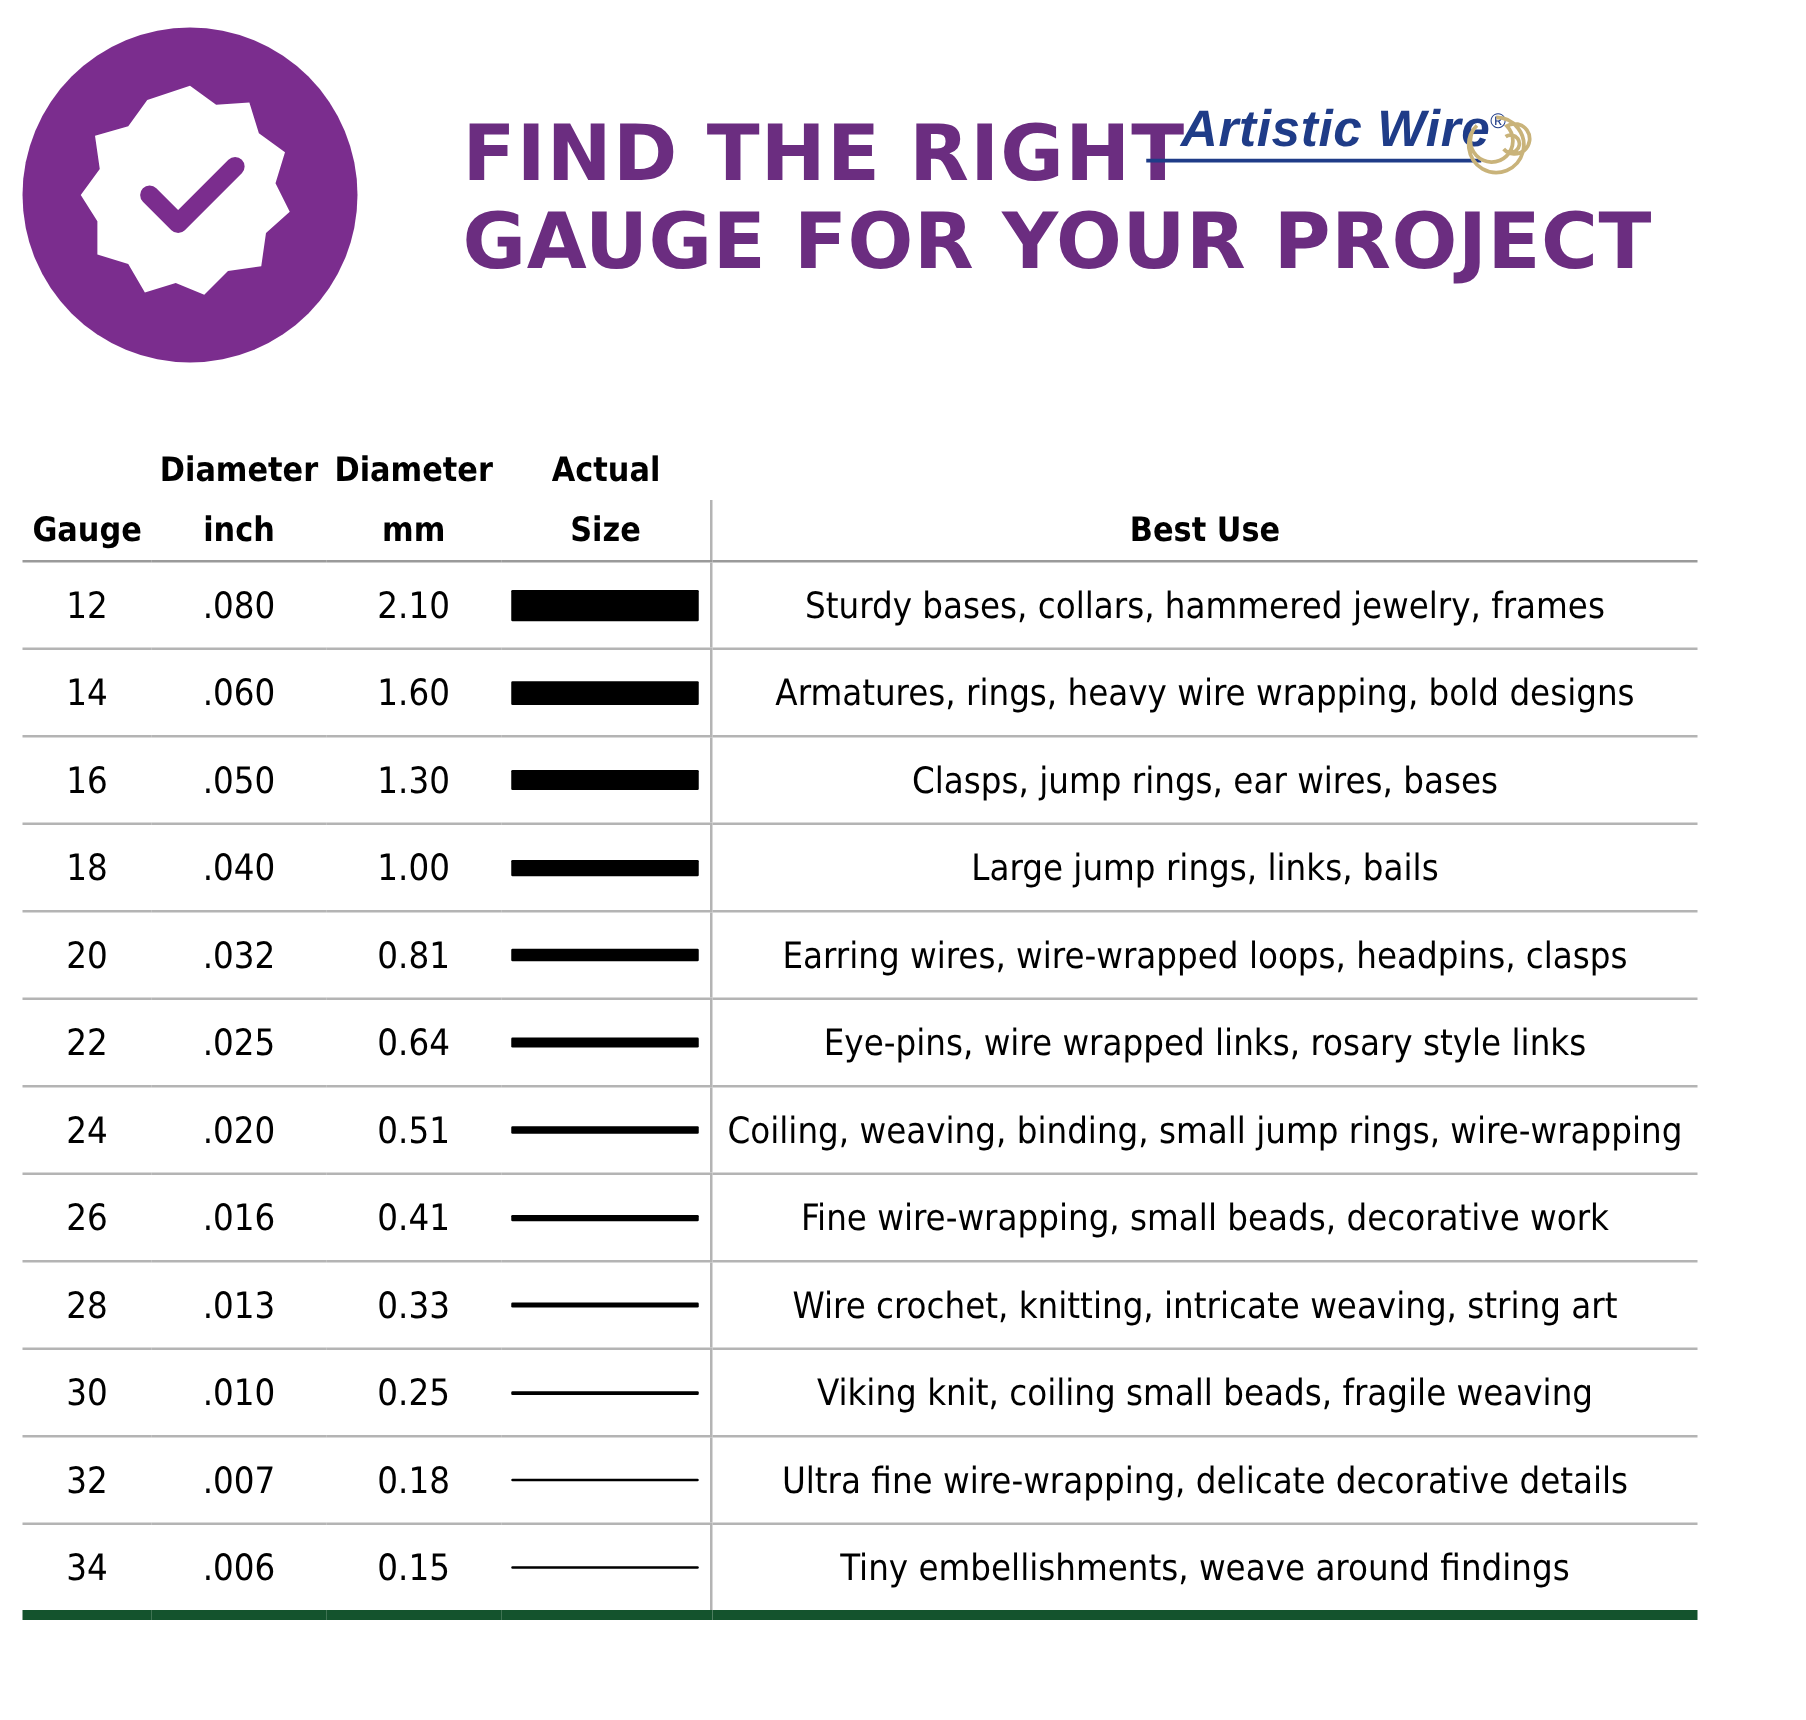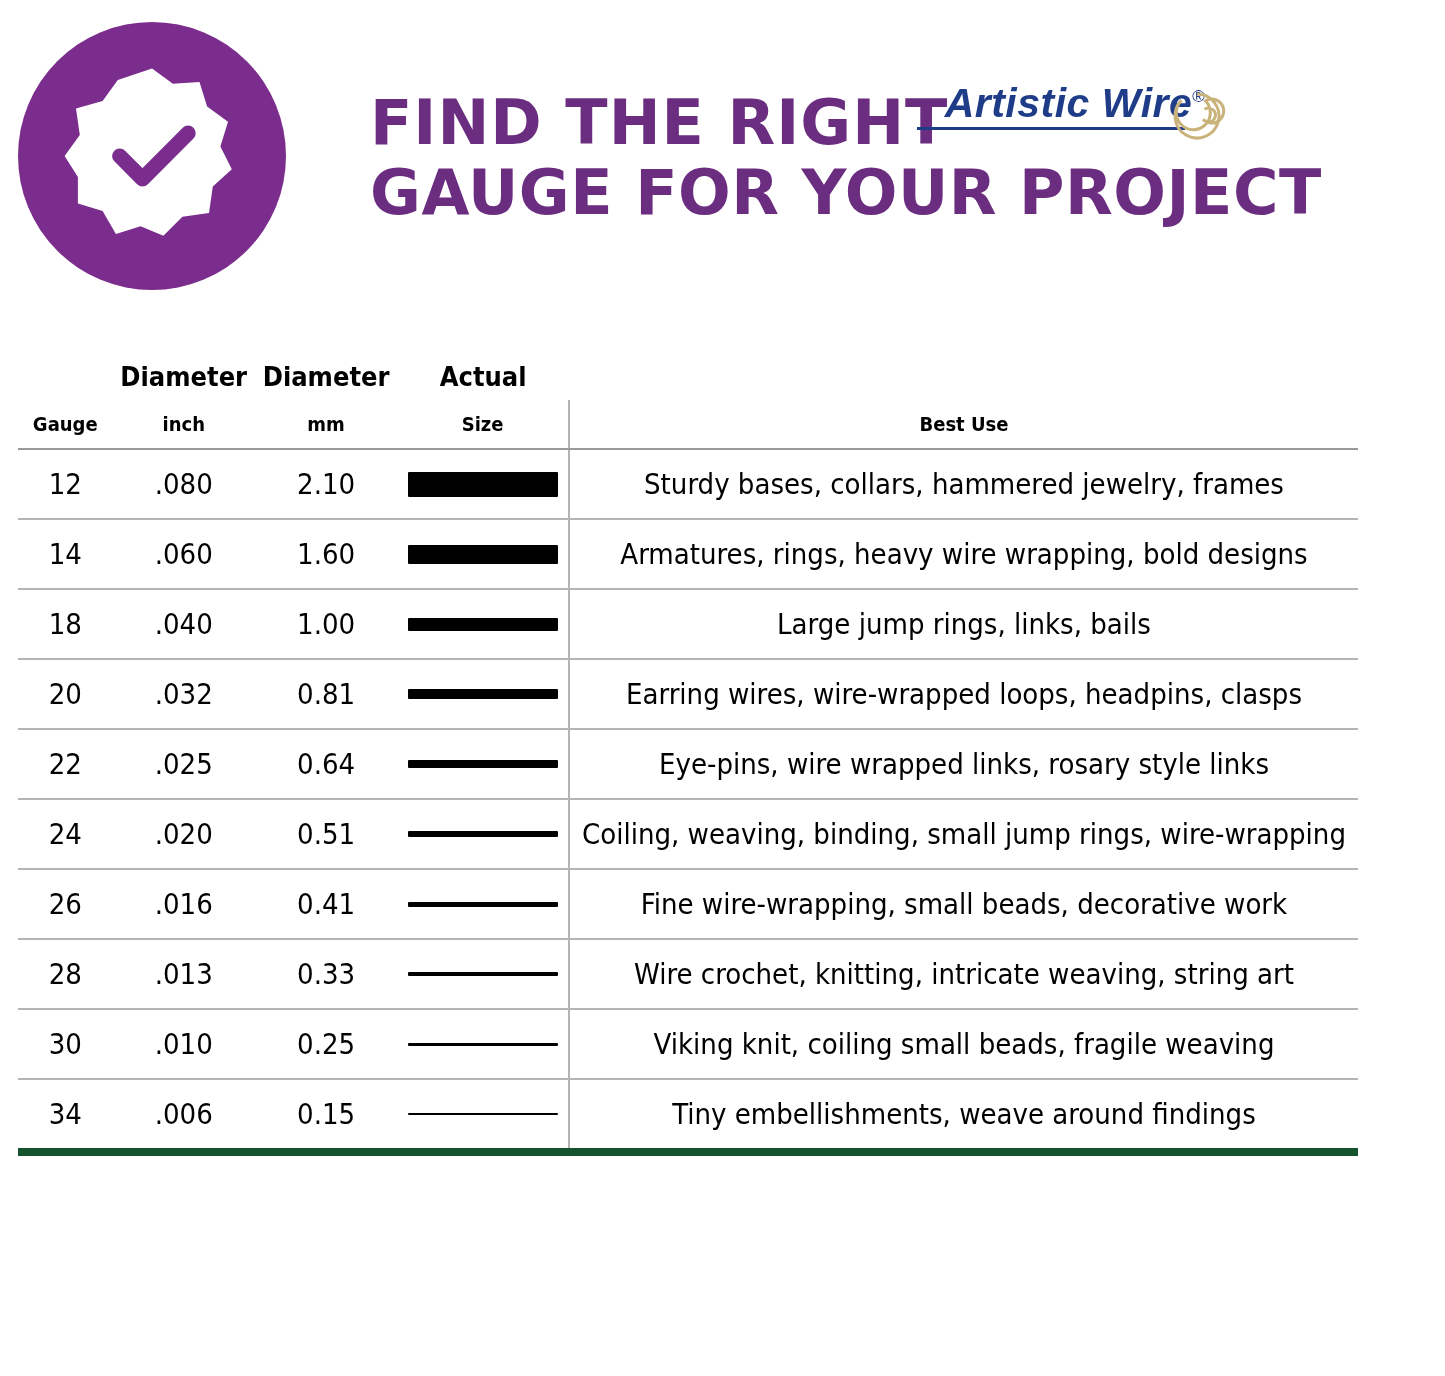--- a/index.html
+++ b/index.html
@@ -110,21 +110,21 @@
 
   .hdr-top td {
     font-weight: bold;
     font-size: 27px;
     text-align: center;
     height: 48px;
     padding-bottom: 2px;
   }
   .hdr-bot td {
     font-weight: bold;
-    font-size: 20px;
+    font-size: 27px;
     text-align: center;
     height: 48px;
     border-bottom: 2px solid #9a9a9a;
     padding-bottom: 4px;
   }
 
   .col-gauge  { width: 128px; }
   .col-inch   { width: 160px; }
   .col-mm     { width: 160px; }
   .col-actual { width: 195px; }
@@ -228,20 +228,29 @@
         <tr class="data">
           <td>14</td>
           <td>.060</td>
           <td>1.60</td>
           <td class="barcell">
             <div class="bar" style="height: 19px;"></div>
           </td>
           <td class="best">Armatures, rings, heavy wire wrapping, bold designs</td>
         </tr>
         <tr class="data">
+          <td>16</td>
+          <td>.050</td>
+          <td>1.30</td>
+          <td class="barcell">
+            <div class="bar" style="height: 16px;"></div>
+          </td>
+          <td class="best">Clasps, jump rings, ear wires, bases</td>
+        </tr>
+        <tr class="data">
           <td>18</td>
           <td>.040</td>
           <td>1.00</td>
           <td class="barcell">
             <div class="bar" style="height: 13px;"></div>
           </td>
           <td class="best">Large jump rings, links, bails</td>
         </tr>
         <tr class="data">
           <td>20</td>
@@ -291,20 +300,29 @@
         <tr class="data">
           <td>30</td>
           <td>.010</td>
           <td>0.25</td>
           <td class="barcell">
             <div class="bar" style="height: 3px;"></div>
           </td>
           <td class="best">Viking knit, coiling small beads, fragile weaving</td>
         </tr>
         <tr class="data">
+          <td>32</td>
+          <td>.007</td>
+          <td>0.18</td>
+          <td class="barcell">
+            <div class="bar" style="height: 2px;"></div>
+          </td>
+          <td class="best">Ultra fine wire-wrapping, delicate decorative details</td>
+        </tr>
+        <tr class="data">
           <td>34</td>
           <td>.006</td>
           <td>0.15</td>
           <td class="barcell">
             <div class="bar" style="height: 2px;"></div>
           </td>
           <td class="best">Tiny embellishments, weave around findings</td>
         </tr>
       </tbody>
   </table>

